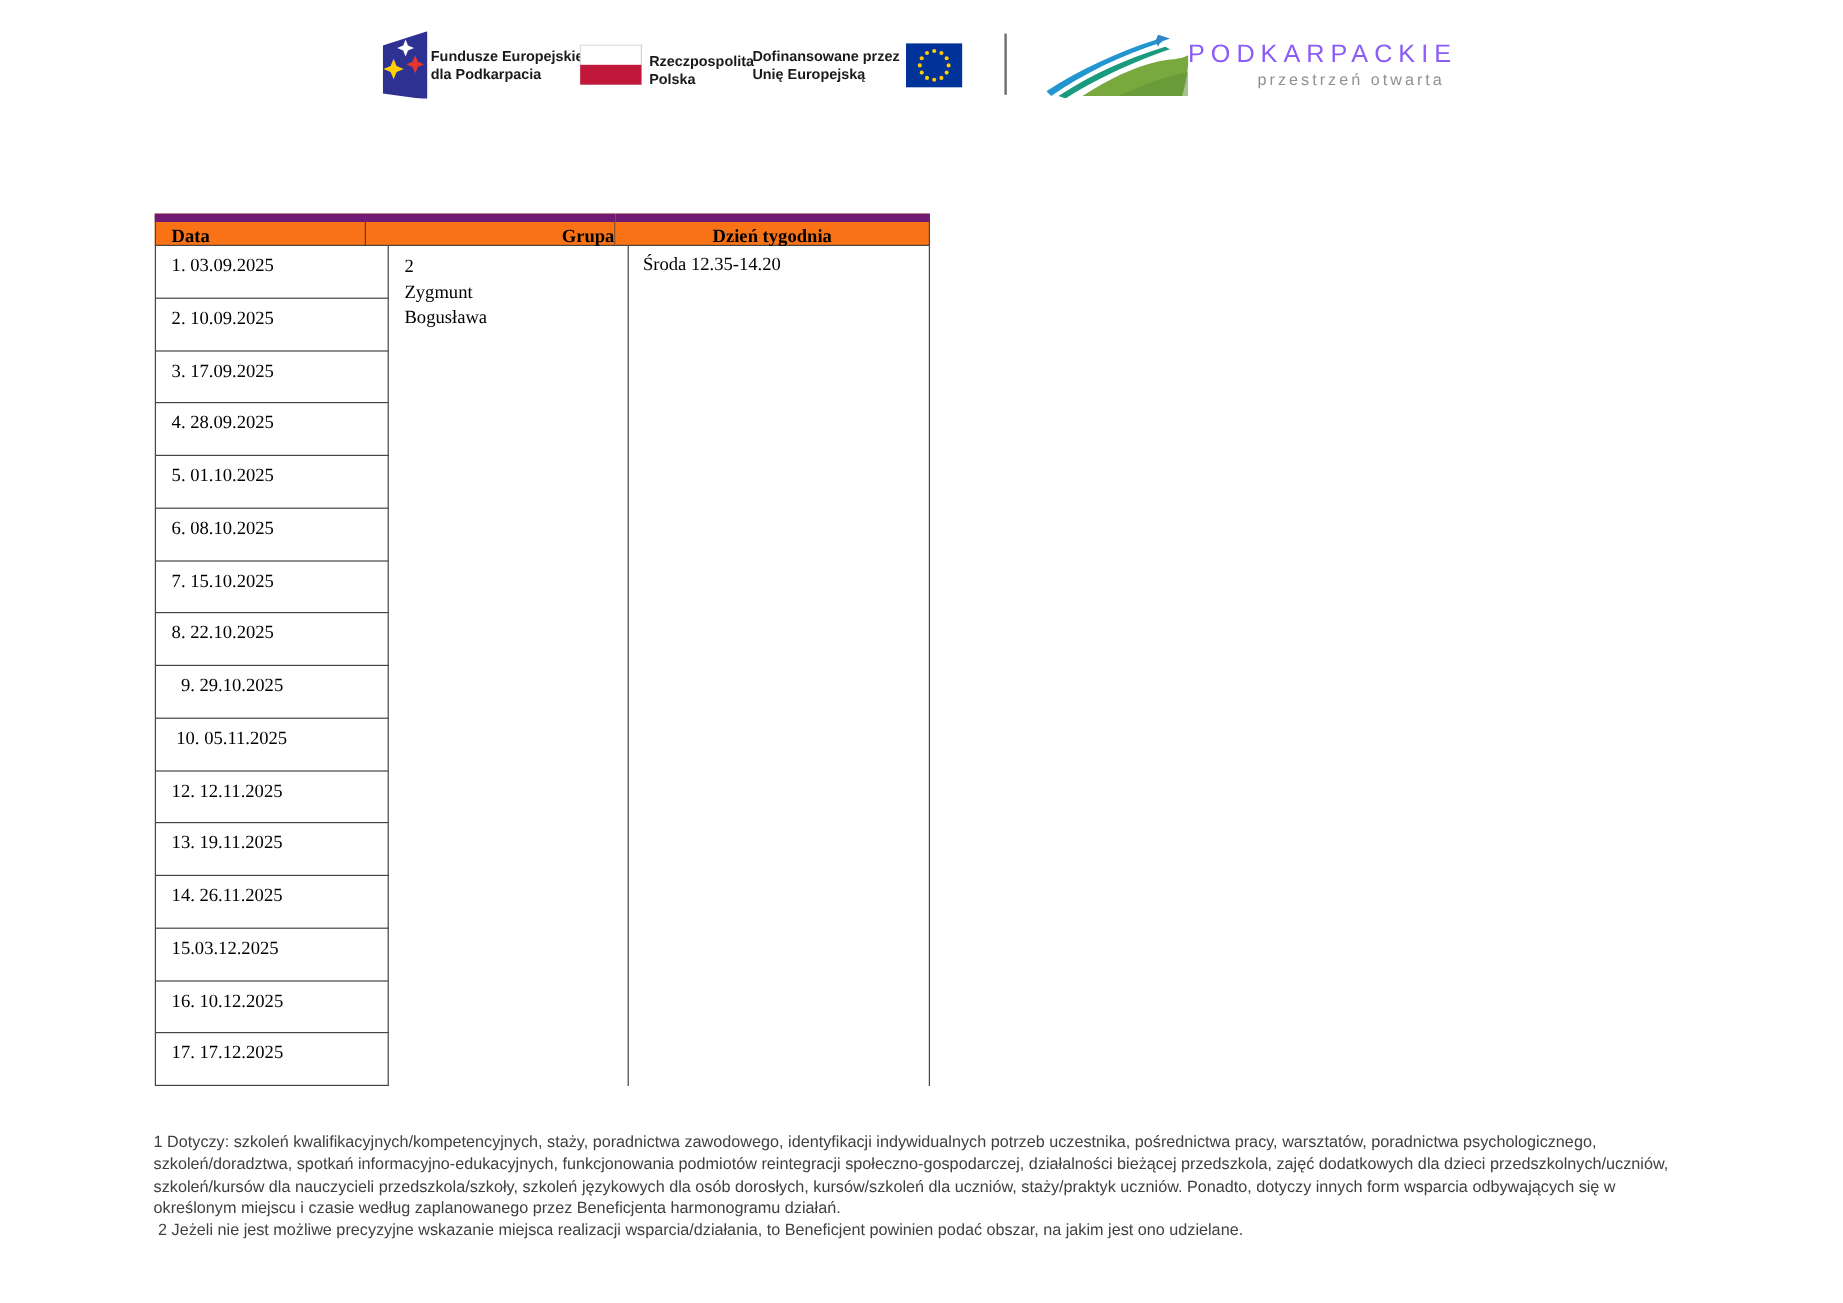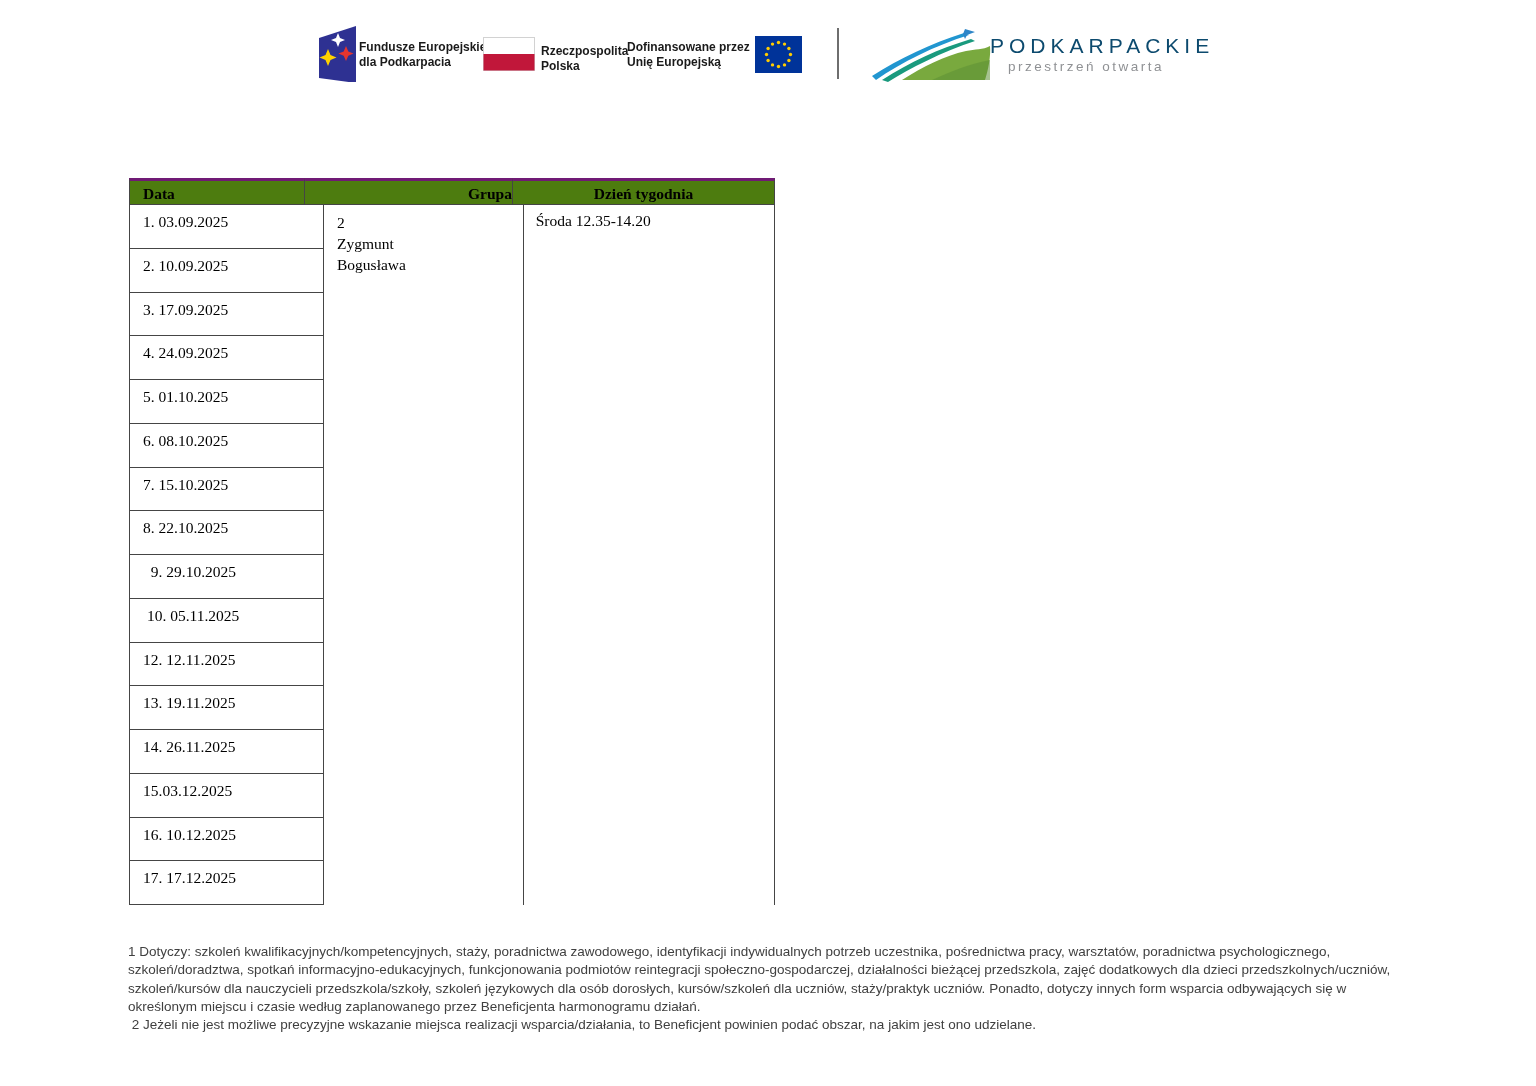--- a/index.html
+++ b/index.html
@@ -17,30 +17,30 @@
   }
   .fe-logo   { left:319px; top:26px; }
   .fe-label  { left:359px; top:40px; }
   .pl-flag   { left:483px; top:37px; }
   .pl-label  { left:541px; top:44px; }
   .eu-label  { left:627px; top:40px; width:119px; }
   .eu-flag   { left:755px; top:36px; }
   .hdr-divider { left:837px; top:28px; width:2px; height:51px; background:#6e6e6e; }
   .pk-logo   { left:872px; top:26px; }
   .pk-text   { left:990px; top:34px; font-family:"Liberation Sans", sans-serif; }
-  .pk-title  { font-size:21px; letter-spacing:5px; color:#0c4a6e; font-weight:normal; }
-  .pk-tagline{ font-size:13.5px; letter-spacing:2.5px; color:#8f9194; margin-top:1px; margin-left:18px; }
+  .pk-title  { font-size:21px; letter-spacing:5px; color:#8b5cf6; font-weight:normal; }
+  .pk-tagline{ font-size:13.5px; letter-spacing:2.5px; color:#8f9194; margin-top:1px; margin-left:58px; }
 
   
   .tbl { left:129px; top:178px; width:646px; }
   .tbl-header { display:flex; }
   .hcell {
     box-sizing:border-box; height:27px;
-    border-top:3px solid #701a75; border-bottom:1px solid #454545; border-right:1px solid #454545;
-    font-weight:bold; font-size:15.5px; padding-top:4px; background:#4d7c0f;
+    border-top:7px solid #701a75; border-bottom:1px solid #454545; border-right:1px solid #454545;
+    font-weight:bold; font-size:15.5px; padding-top:4px; background:#f97316;
   }
   .h-data  { width:176px; padding-left:13px; border-left:1px solid #454545; }
   .h-grupa { width:208px; text-align:right; }
   .h-dzien { width:262px; text-align:center; }
 
   .tbl-body { display:flex; align-items:flex-start; }
   .dates-column { width:204px; box-sizing:border-box; border-left:1px solid #454545; }
   .date-cell {
     box-sizing:border-box; height:43.75px;
     border-right:1px solid #454545; border-bottom:1px solid #454545;
@@ -130,21 +130,21 @@
   <div class="tbl-header">
     <div class="hcell h-data">Data</div>
     <div class="hcell h-grupa">Grupa</div>
     <div class="hcell h-dzien">Dzień tygodnia</div>
   </div>
   <div class="tbl-body">
     <div class="dates-column">
         <div class="date-cell">1. 03.09.2025</div>
         <div class="date-cell">2. 10.09.2025</div>
         <div class="date-cell">3. 17.09.2025</div>
-        <div class="date-cell">4. 24.09.2025</div>
+        <div class="date-cell">4. 28.09.2025</div>
         <div class="date-cell">5. 01.10.2025</div>
         <div class="date-cell">6. 08.10.2025</div>
         <div class="date-cell">7. 15.10.2025</div>
         <div class="date-cell">8. 22.10.2025</div>
         <div class="date-cell">  9. 29.10.2025</div>
         <div class="date-cell"> 10. 05.11.2025</div>
         <div class="date-cell">12. 12.11.2025</div>
         <div class="date-cell">13. 19.11.2025</div>
         <div class="date-cell">14. 26.11.2025</div>
         <div class="date-cell">15.03.12.2025</div>

